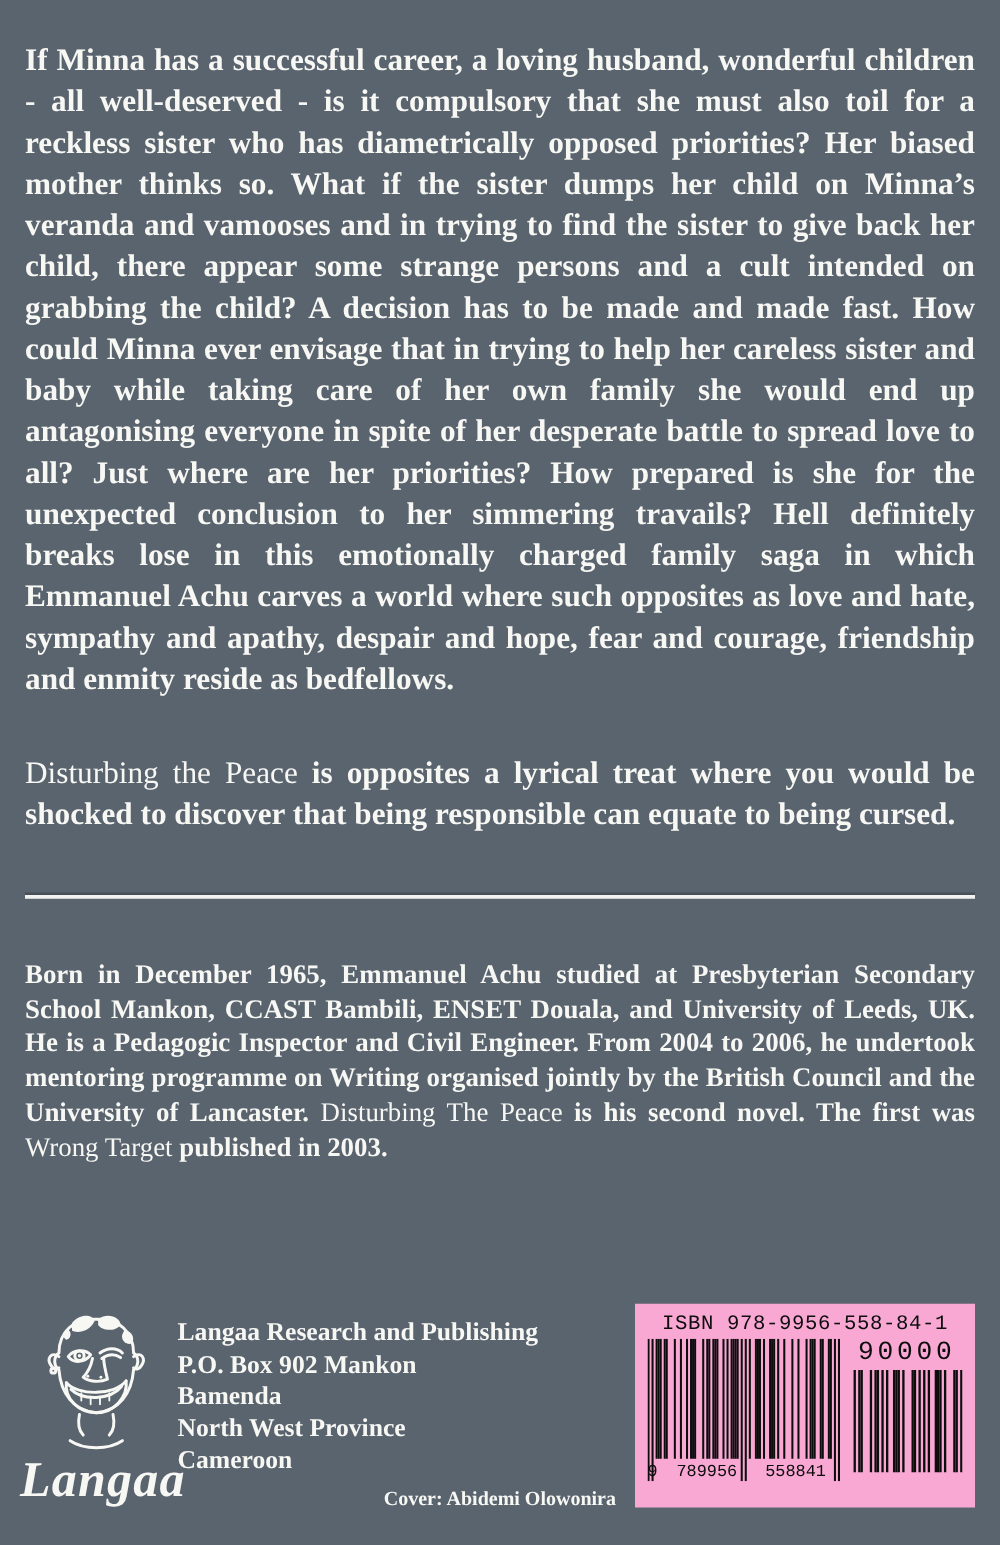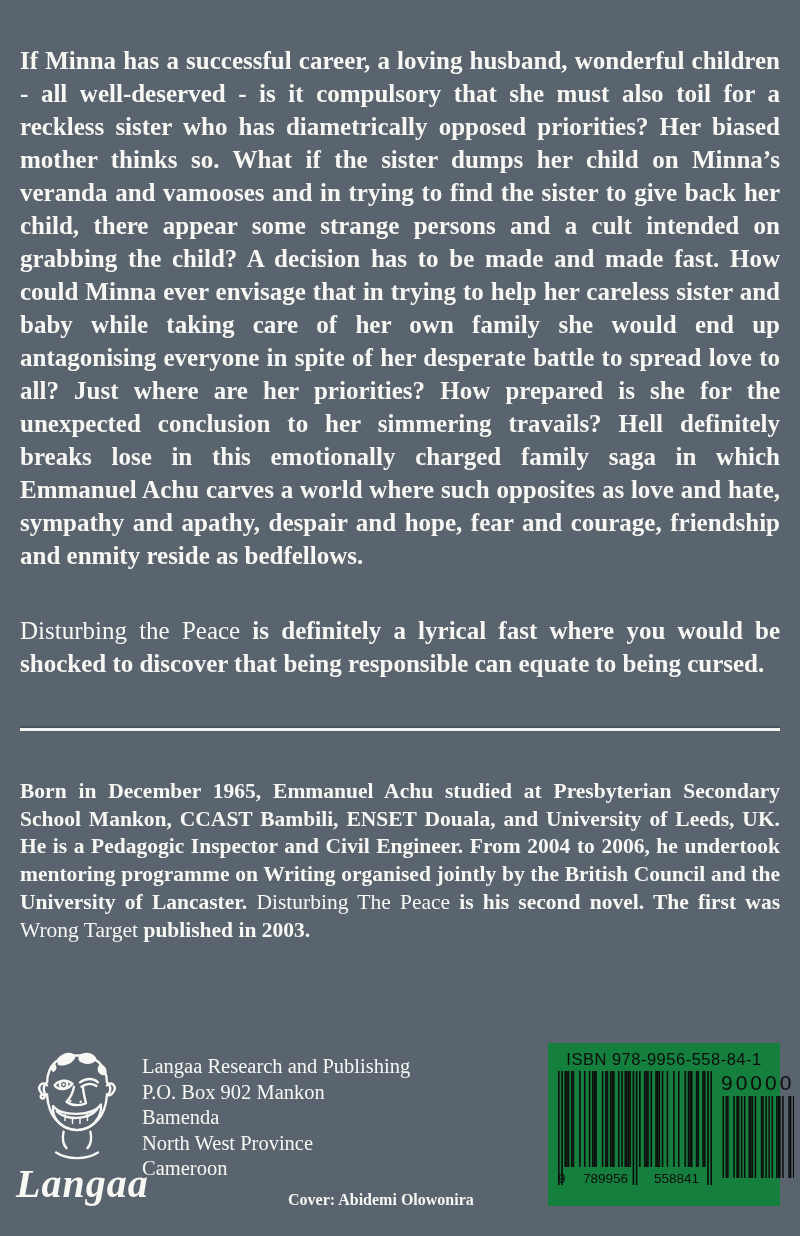--- a/index.html
+++ b/index.html
@@ -11,21 +11,21 @@
     font-family:"Liberation Serif", serif;
     overflow:hidden;
   }
   .content { padding:0 20px; }
   .synopsis {
     font-weight:bold;
     font-size:25px;
     line-height:1.32;
     text-align:justify;
   }
-  .p1 { margin:0; padding-top:44px; }
+  .p1 { margin:0; padding-top:32px; }
   .p2 { margin:42px 0 0 0; }
   .book-title-italic { font-weight:normal; }
   .divider {
     border:none;
     border-top:3px solid #f2f3f1;
     margin:48px 0 0 0;
     box-shadow:0 -2px 0 rgba(40,46,52,.35);
   }
   .bio {
     font-weight:bold;
@@ -37,34 +37,34 @@
   .bottom-strip { position:absolute; left:0; right:0; top:1040px; height:196px; }
   .logo { position:absolute; left:16px; top:8px; width:122px; text-align:center; }
   .logo svg { display:block; margin:0 auto; width:110px; height:112px; }
   .logo-text {
     font-style:italic; font-weight:bold;
     font-size:40px; line-height:1;
     margin-top:4px; letter-spacing:1px;
   }
   .publisher {
     position:absolute; left:142px; top:14px;
-    font-weight:normal; font-size:20.5px; line-height:25.5px;
+    font-weight:bold; font-size:20.5px; line-height:25.5px;
     white-space:nowrap;
   }
   .credit {
-    position:absolute; left:288px; top:151px;
+    position:absolute; left:307px; top:151px;
     font-weight:bold; font-size:16px;
   }
   .barcode-box {
     position:absolute; right:20px; top:3px;
-    width:232px; height:163px;
-    background:#15803d; color:#0d0d0d;
+    width:272px; height:163px;
+    background:#f9a8d4; color:#0d0d0d;
     box-sizing:border-box;
     padding:7px 10px 0 10px;
-    font-family:Liberation Sans, sans-serif;
+    font-family:Liberation Mono, monospace;
   }
   .isbn-label {
     font-size:16.5px; line-height:1.1;
     text-align:center; white-space:nowrap; letter-spacing:.5px;
   }
   .bars-row { display:flex; margin-top:3px; }
   .main-bc { position:relative; width:154px; height:114px; flex:0 0 154px; }
   .main-bc svg { width:100%; height:100%; display:block; }
   .digits-row {
     position:absolute; left:0; right:0; bottom:0;
@@ -83,21 +83,21 @@
 
 <div class="cover">
 
   <div class="content">
 
     <p class="synopsis p1">
       <span>If Minna has a successful career, a loving husband, wonderful children - all well-deserved - is it compulsory that she must also toil for a reckless sister who has diametrically opposed priorities? Her biased mother thinks so. What if the sister dumps her child on Minna’s veranda and vamooses and in trying to find the sister to give back her child, there appear some strange persons and a cult intended on grabbing the child? A decision has to be made and made fast. How could Minna ever envisage that in trying to help her careless sister and baby while taking care of her own family she would end up antagonising everyone in spite of her desperate battle to spread love to all? Just where are her priorities? How prepared is she for the unexpected conclusion to her simmering travails? Hell definitely breaks lose in this emotionally charged family saga in which Emmanuel Achu carves a world where such opposites as love and hate, sympathy and apathy, despair and hope, fear and courage, friendship and enmity reside as bedfellows.</span>
     </p>
 
     <p class="synopsis p2">
-      <span class="book-title-italic">Disturbing the Peace</span><span> is definitely a lyrical fast where you would be shocked to discover that being responsible can equate to being cursed.</span>
+      <span class="book-title-italic">Disturbing the Peace</span><span> is opposites a lyrical treat where you would be shocked to discover that being responsible can equate to being cursed.</span>
     </p>
 
     <hr class="divider">
 
     <p class="bio">
       <span>Born in December 1965, Emmanuel Achu studied at Presbyterian Secondary School Mankon, CCAST Bambili, ENSET Douala, and University of Leeds, UK. He is a Pedagogic Inspector and Civil Engineer. From 2004 to 2006, he undertook mentoring programme on Writing organised jointly by the British Council and the University of Lancaster. </span><span class="book-title-italic">Disturbing The Peace</span><span> is his second novel. The first was </span><span class="book-title-italic">Wrong Target</span><span> published in 2003.</span>
     </p>
   </div>
 
   <div class="bottom-strip">

